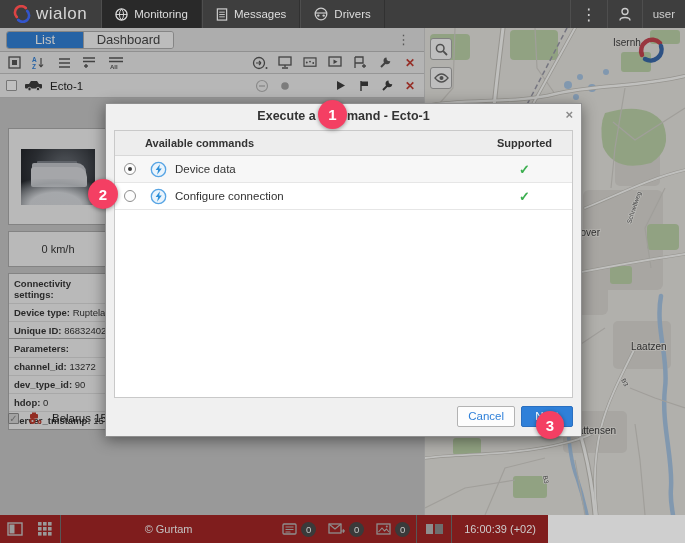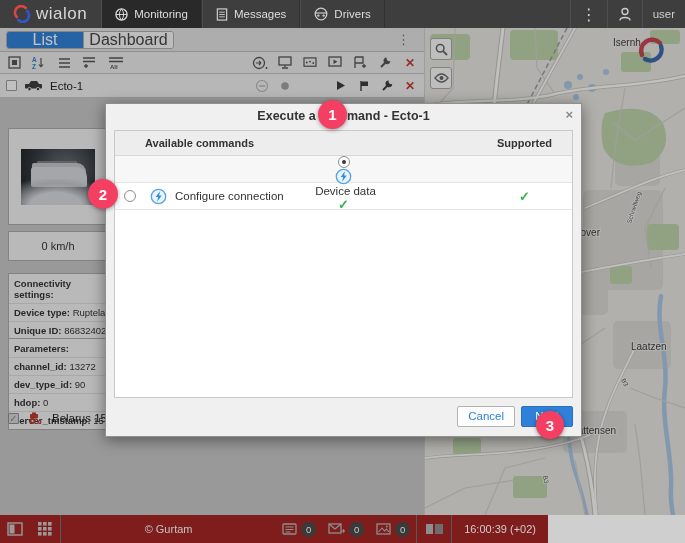--- a/index.html
+++ b/index.html
@@ -17,21 +17,21 @@
   .topbar-right { margin-left:auto; display:flex; align-items:stretch; }
   .topbar-btn { display:flex; align-items:center; padding:0 10px; border-left:1px solid #4e4e4e; color:#cfcfcf; cursor:pointer; }
   .user-label { color:#cfcfcf; font-size:11.5px; }
 
   
   .main { position:absolute; left:0; top:28px; width:685px; height:487px; }
   .left-panel { position:absolute; left:0; top:0; width:424px; height:487px; background:#c9c9c9; border-right:1px solid #9a9a9a; }
 
   .panel-tabs { position:absolute; left:0; top:0; width:424px; height:24px; background:#e3e3e3; border-bottom:1px solid #bdbdbd; display:flex; align-items:center; padding:0 6px; }
   .seg { display:flex; border:1px solid #aeaeae; border-radius:3px; overflow:hidden; height:18px; }
-  .seg-btn { width:76px; font-size:16px; display:flex; align-items:center; justify-content:center; cursor:pointer; background:#f7f7f7; color:#444; }
+  .seg-btn { width:76px; font-size:13px; display:flex; align-items:center; justify-content:center; cursor:pointer; background:#f7f7f7; color:#444; }
   .seg-btn.active { background:#2f80d9; color:#fff; }
   .seg-btn + .seg-btn { border-left:1px solid #aeaeae; width:90px; }
   .panel-dots { margin-left:auto; color:#707070; font-size:13px; letter-spacing:0; padding:0 8px; cursor:pointer; }
 
   .panel-toolbar { position:absolute; left:0; top:24px; width:424px; height:22px; background:#ececec; border-bottom:1px solid #c4c4c4; display:flex; align-items:center; padding:0 6px; gap:9px; }
   .tbi { display:flex; align-items:center; justify-content:center; width:16px; height:16px; cursor:pointer; color:#555; flex:none; }
   .tbi svg { display:block; }
   .tb-spacer { flex:1; }
 
   .unit-row { position:absolute; left:0; top:46px; width:424px; height:24px; background:#f1f1f1; border-bottom:1px solid #c4c4c4; display:flex; align-items:center; padding:0 6px; gap:7px; }
@@ -40,21 +40,21 @@
   .cb { width:11px; height:11px; border:1px solid #9a9a9a; background:#fdfdfd; border-radius:1px; flex:none; cursor:pointer; }
   .cb.checked { color:#8a8a8a; font-size:10px; line-height:9px; text-align:center; }
 
   .work-area { position:absolute; left:0; top:70px; width:424px; height:417px; background:#c9c9c9; }
   .tt-box { position:absolute; left:8px; width:100px; background:#f3f3f3; border:1px solid #ababab; }
   .tt-photo { height:95px; display:flex; align-items:center; justify-content:center; }
   .photo { width:74px; height:56px; background:radial-gradient(circle at 60% 35%, #5a5f66 0 18%, #33373d 55%, #16181c 100%); position:relative; overflow:hidden; }
   .photo .smoke { position:absolute; left:-8px; bottom:-12px; width:95px; height:38px; background:radial-gradient(ellipse at 45% 70%, rgba(225,228,232,.95) 0 35%, rgba(180,185,190,.55) 60%, transparent 78%); }
   .photo .carbody { position:absolute; left:10px; top:18px; width:56px; height:20px; background:#d8dade; border-radius:3px 10px 2px 2px; box-shadow:0 -5px 0 -1px #c4c7cc; }
   .photo .rack { position:absolute; left:16px; top:12px; width:40px; height:5px; background:#7b8088; border-radius:1px; }
-  .tt-speed { height:28px; display:flex; align-items:center; justify-content:center; font-size:11px; color:#333; }
+  .tt-speed { height:34px; display:flex; align-items:center; justify-content:center; font-size:11px; color:#333; }
   .tt-section .tt-title { font-size:9.5px; font-weight:bold; color:#333; padding:4px 5px 3px; border-bottom:1px solid #dcdcdc; }
   .tt-row { font-size:9.5px; color:#333; padding:3px 5px; border-bottom:1px solid #dcdcdc; white-space:nowrap; overflow:hidden; }
   .tt-row b { font-weight:bold; }
   .tt-row:last-child { border-bottom:none; }
 
   .unit2-row { position:absolute; left:0; top:308px; width:424px; height:24px; display:flex; align-items:center; padding:0 8px; gap:9px; }
   .unit2-row .cb { background:#d6d6d6; border-color:#8e8e8e; }
 
   
   .map { position:absolute; left:425px; top:0; width:260px; height:487px; background:#e9e7e2; overflow:hidden; }
@@ -66,21 +66,21 @@
   
   .modal { position:absolute; left:105px; top:75px; width:477px; height:334px; background:#f0f0f0; border:1px solid #8f8f8f; box-shadow:0 3px 14px rgba(0,0,0,.45); z-index:30; display:flex; flex-direction:column; }
   .modal-title { position:relative; height:24px; display:flex; align-items:center; justify-content:center; font-size:12.5px; font-weight:bold; color:#333; }
   .modal-close { position:absolute; right:8px; top:3px; color:#8a8a8a; font-size:13px; cursor:pointer; }
   .modal-body { flex:1; margin:2px 8px 6px; background:#fff; border:1px solid #c9c9c9; overflow:hidden; }
   .cmd-table { width:100%; }
   .cmd-head { display:flex; background:#ededed; border-bottom:1px solid #d8d8d8; font-size:11px; font-weight:bold; color:#333; }
   .cmd-head .c1 { flex:1; padding:6px 6px 6px 30px; }
   .cmd-head .c2 { width:95px; text-align:center; padding:6px 0; }
   .cmd-row { display:flex; align-items:center; height:27px; font-size:11.5px; color:#333; border-bottom:1px solid #e6e6e6; cursor:pointer; }
-  .cmd-row.alt { background:#f7f7f7;flex-direction:column; }
+  .cmd-row.alt { background:#f7f7f7; }
   .cmd-row .rcell { width:30px; display:flex; justify-content:center; }
   .cmd-row .icell { width:26px; display:flex; justify-content:center; }
   .cmd-row .lcell { flex:1; padding-left:4px; }
   .cmd-row .scell { width:95px; display:flex; justify-content:center; }
   .radio { width:12px; height:12px; border:1px solid #8e8e8e; border-radius:50%; background:#fdfdfd; position:relative; }
   .radio.sel::after { content:""; position:absolute; left:3px; top:3px; width:4px; height:4px; border-radius:50%; background:#3a3a3a; }
   .check { color:#3caf50; font-weight:bold; font-size:13px; }
   .modal-footer { height:32px; display:flex; align-items:center; justify-content:flex-end; gap:6px; padding:0 8px 8px; }
   .btn { height:21px; min-width:52px; font-size:11.5px; display:flex; align-items:center; justify-content:center; border-radius:2px; cursor:pointer; padding:0 10px; }
   .btn-cancel { background:#fdfdfd; border:1px solid #b3b3b3; color:#2f80d9; }

